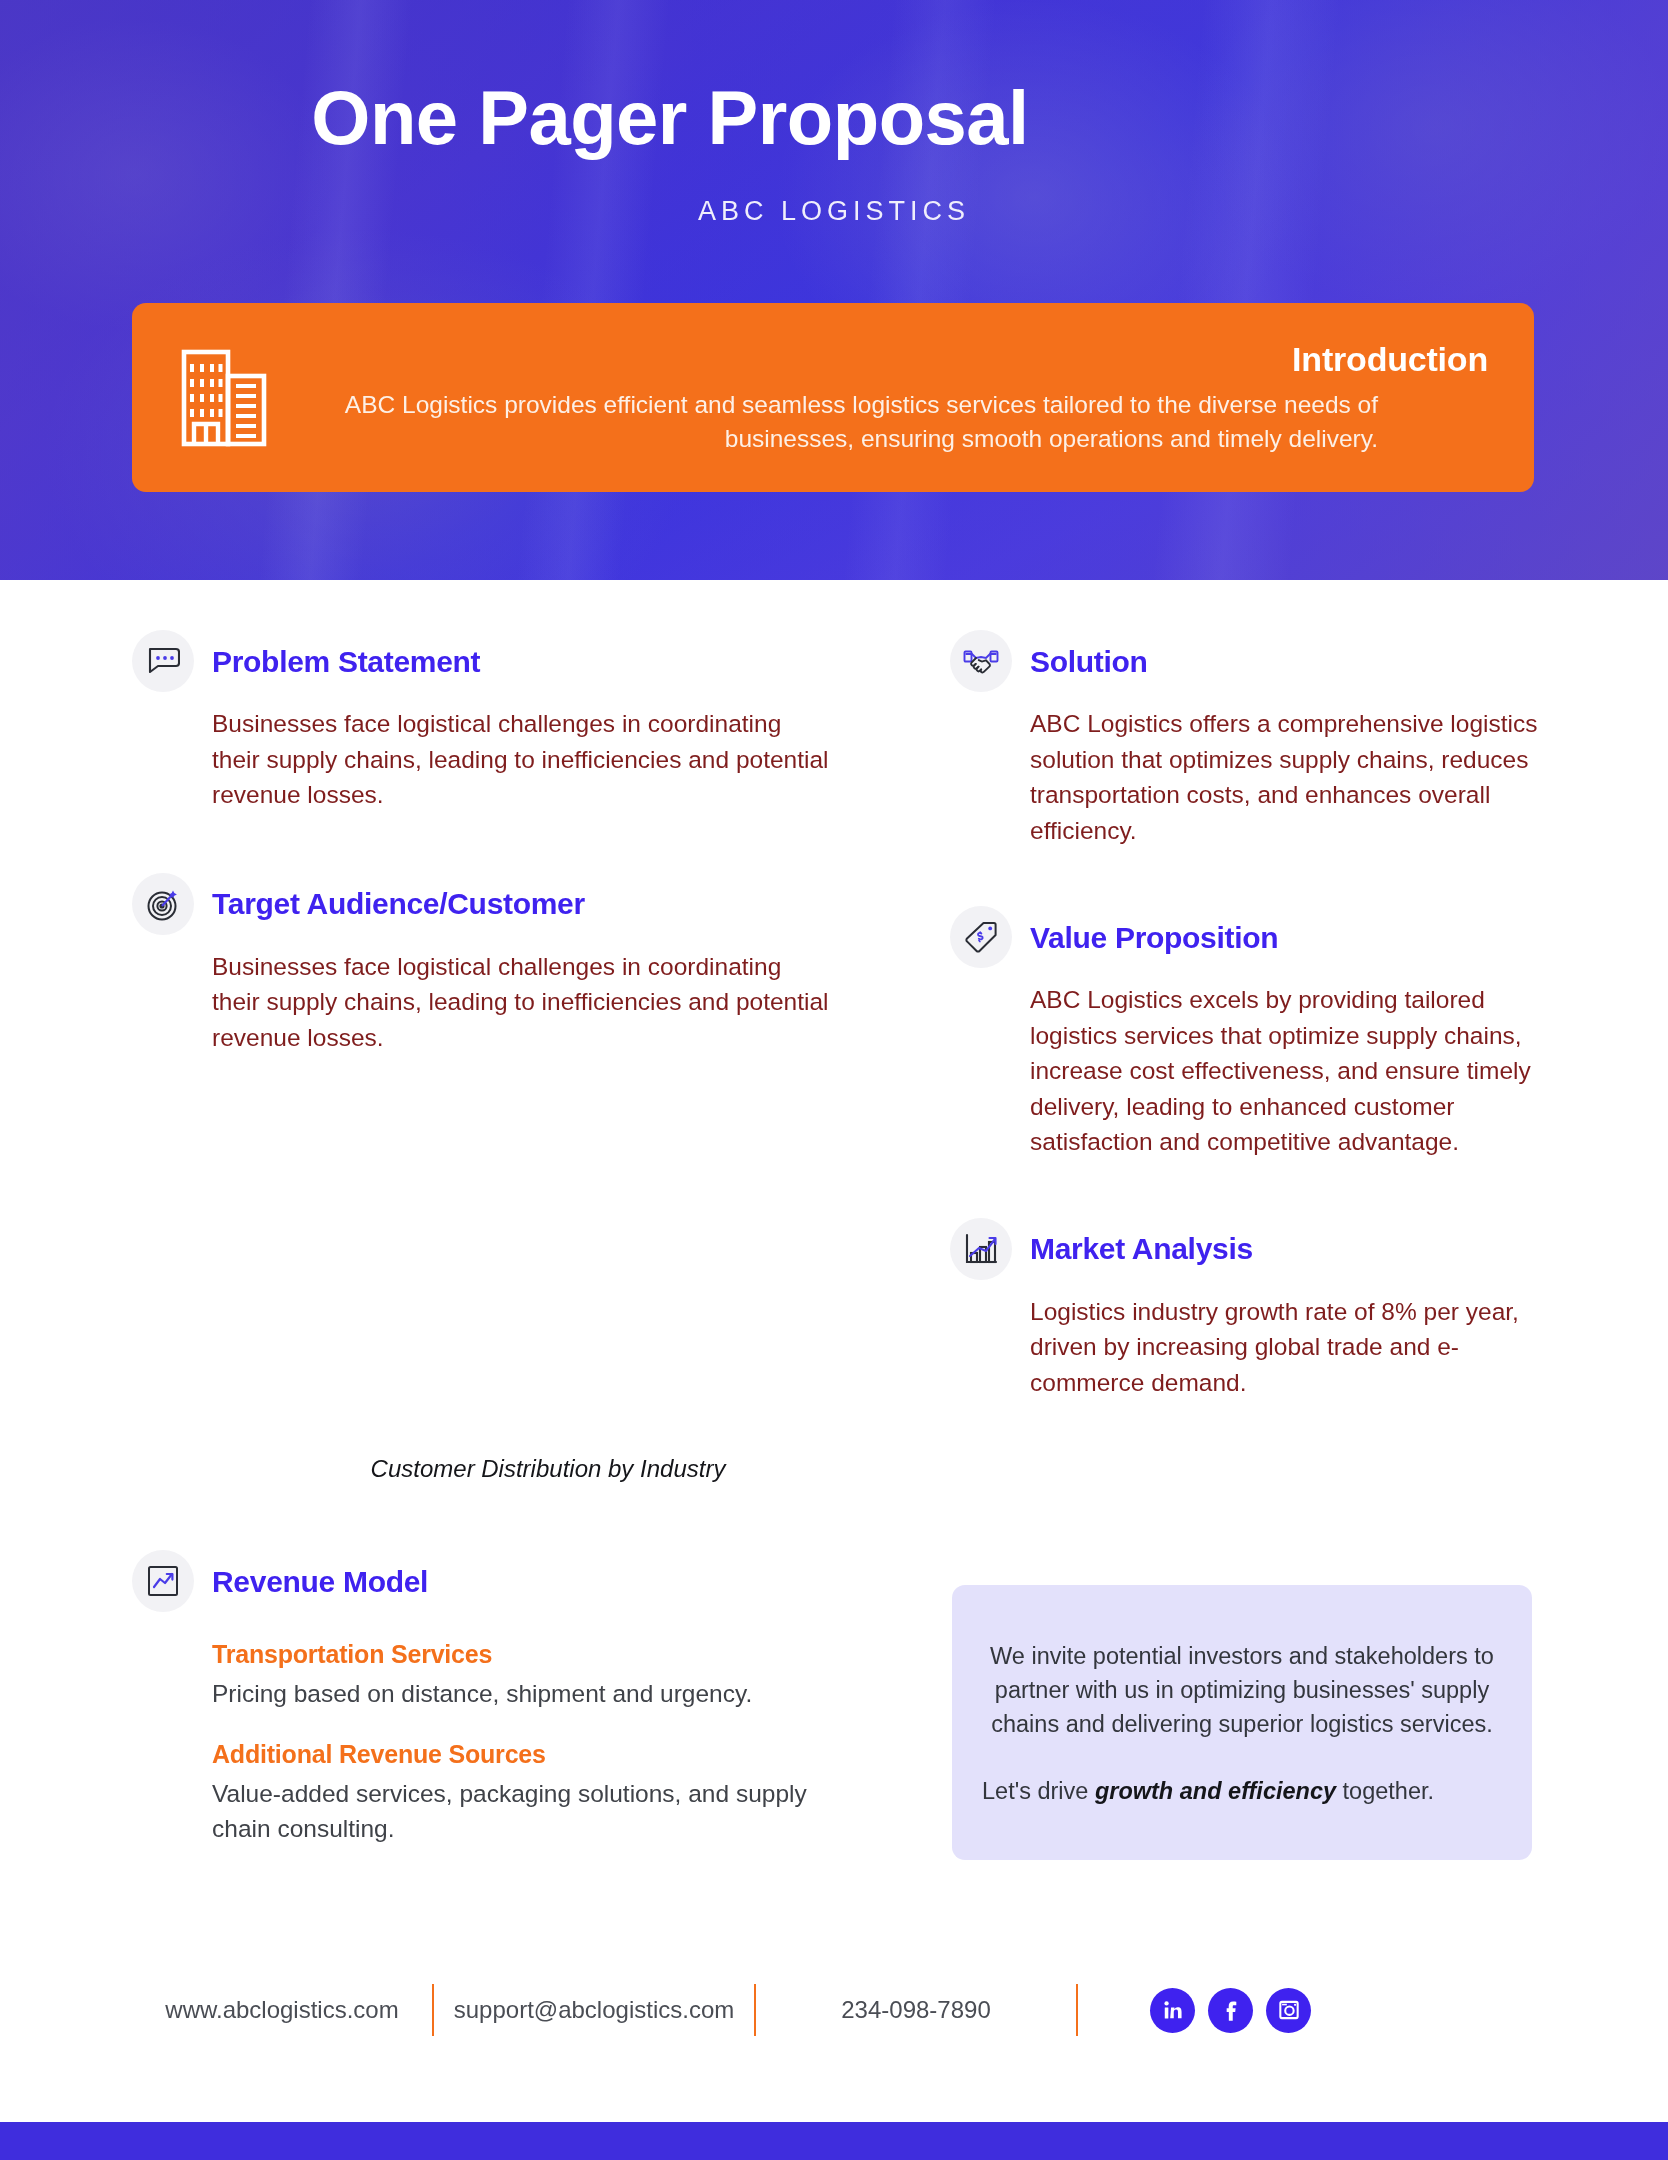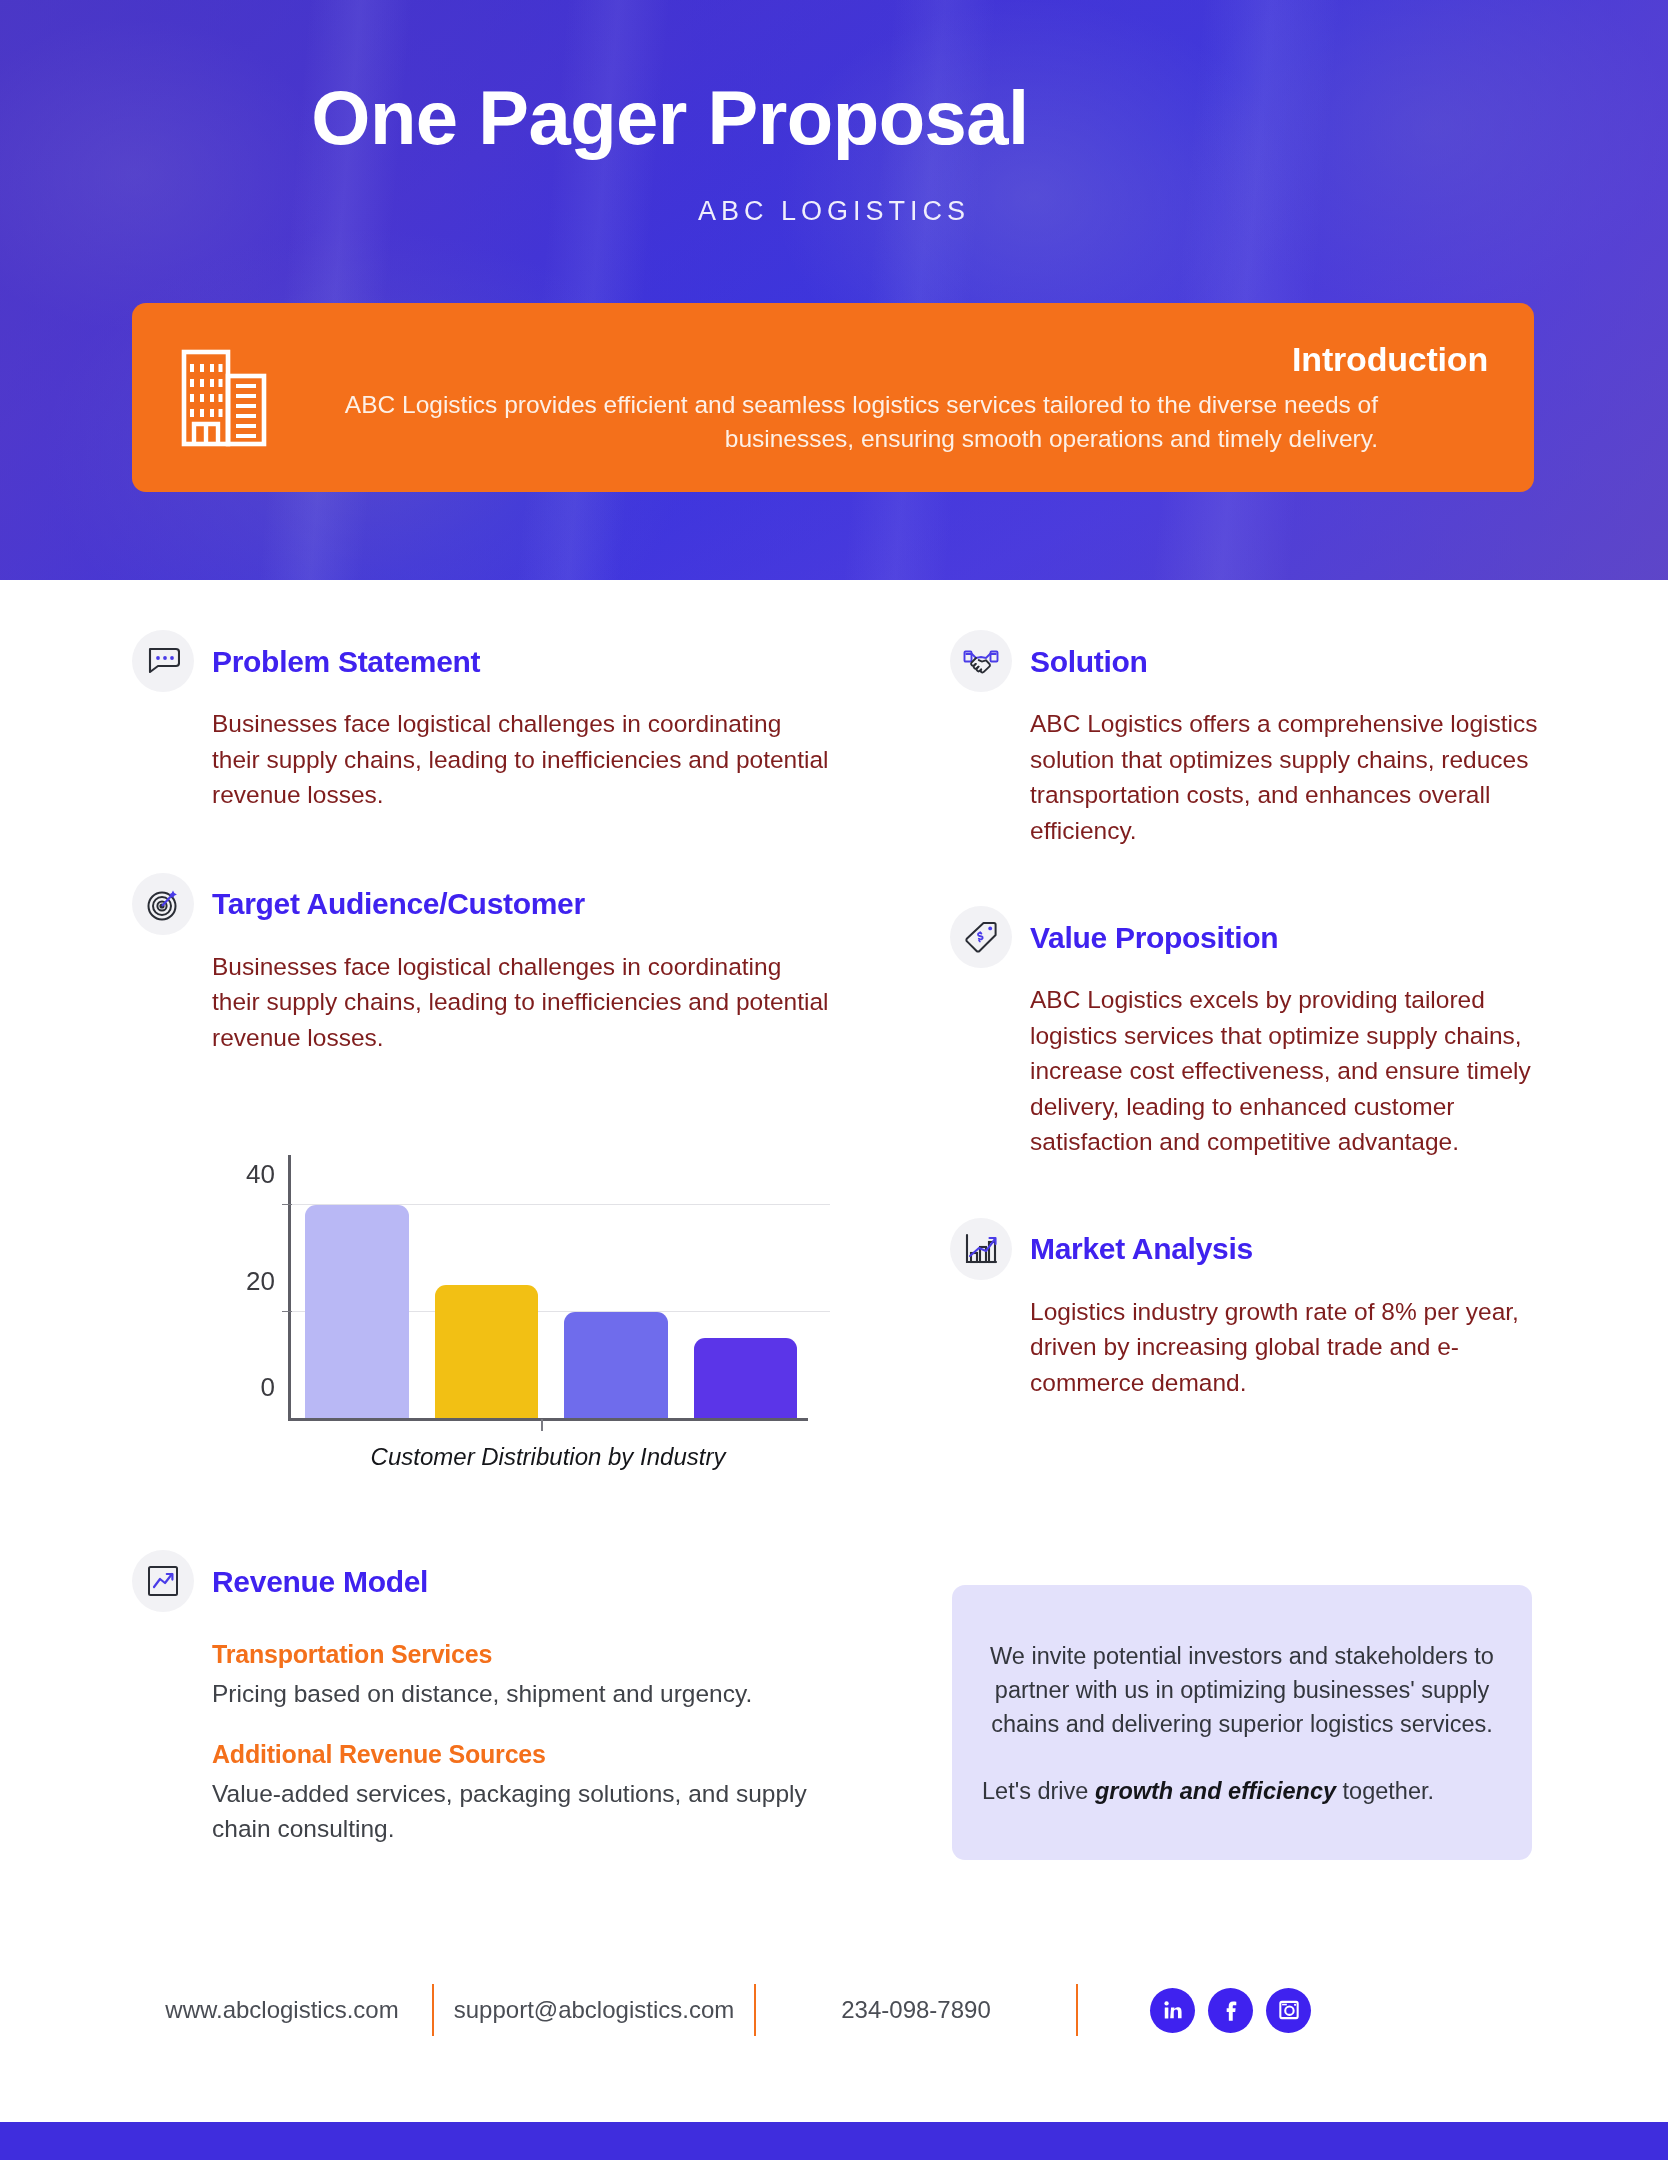--- a/index.html
+++ b/index.html
@@ -186,21 +186,21 @@
     display: flex;
     align-items: flex-end;
     gap: 26px;
   }
   .bar {
     flex: 1 1 0;
     border-radius: 11px 11px 0 0;
   }
   .chart-caption {
     position: absolute;
-    left: 60px; top: 288px;
+    left: 60px; top: 300px;
     width: 520px;
     text-align: center;
     color: #15161a;
     font-size: 24px;
     font-style: italic;
     font-weight: 400;
   }
 
   
   .revenue {
@@ -370,38 +370,20 @@
             <path d="M27 3.5 l1.3 2.6 2.6 1.3 -2.6 1.3 -1.3 2.6 -1.3 -2.6 -2.6 -1.3 2.6 -1.3 z" fill="#4a3ce8" stroke="none"></path>
           </svg>
         </span>
         <div class="block-title">Target Audience/Customer</div>
       </div>
       <div class="block-body">Businesses face logistical challenges in coordinating their supply chains, leading to inefficiencies and potential revenue losses.</div>
     </div>
   </div>
 
   <div class="chart-wrap">
-    <div class="chart-plot">
-
-      <div class="gridline" style="bottom: 212.8px;"></div>
-      <div class="gridline" style="bottom: 106.4px;"></div>
-      <div class="tick-mark" style="bottom: 212.8px;"></div>
-      <div class="tick-mark" style="bottom: 106.4px;"></div>
-      <div class="ytick-label" style="bottom: 212.8px;">40</div>
-      <div class="ytick-label" style="bottom: 106.4px;">20</div>
-      <div class="ytick-label" style="bottom:0px">0</div>
-      <div class="xtick" style="left:250px"></div>
-
-      <div class="bars">
-        <div class="bar" style="height: 212.8px; background: rgb(185, 184, 245);"></div>
-        <div class="bar" style="height: 133px; background: rgb(242, 192, 20);"></div>
-        <div class="bar" style="height: 106.4px; background: rgb(111, 108, 236);"></div>
-        <div class="bar" style="height: 79.8px; background: rgb(91, 53, 232);"></div>
-      </div>
-    </div>
     <div class="chart-caption">Customer Distribution by Industry</div>
   </div>
 
   <div class="col-right">
 
     <div class="block">
       <div class="block-head">
         <span class="icon-circle">
           <svg viewBox="0 0 36 28" width="36" height="28" fill="none" stroke="#2a2d35" stroke-width="1.9">
             <path d="M2.5 7 H9 l4 4 5 -1 5 1 4 -4 h6.5" stroke="#4a3ce8"></path>

